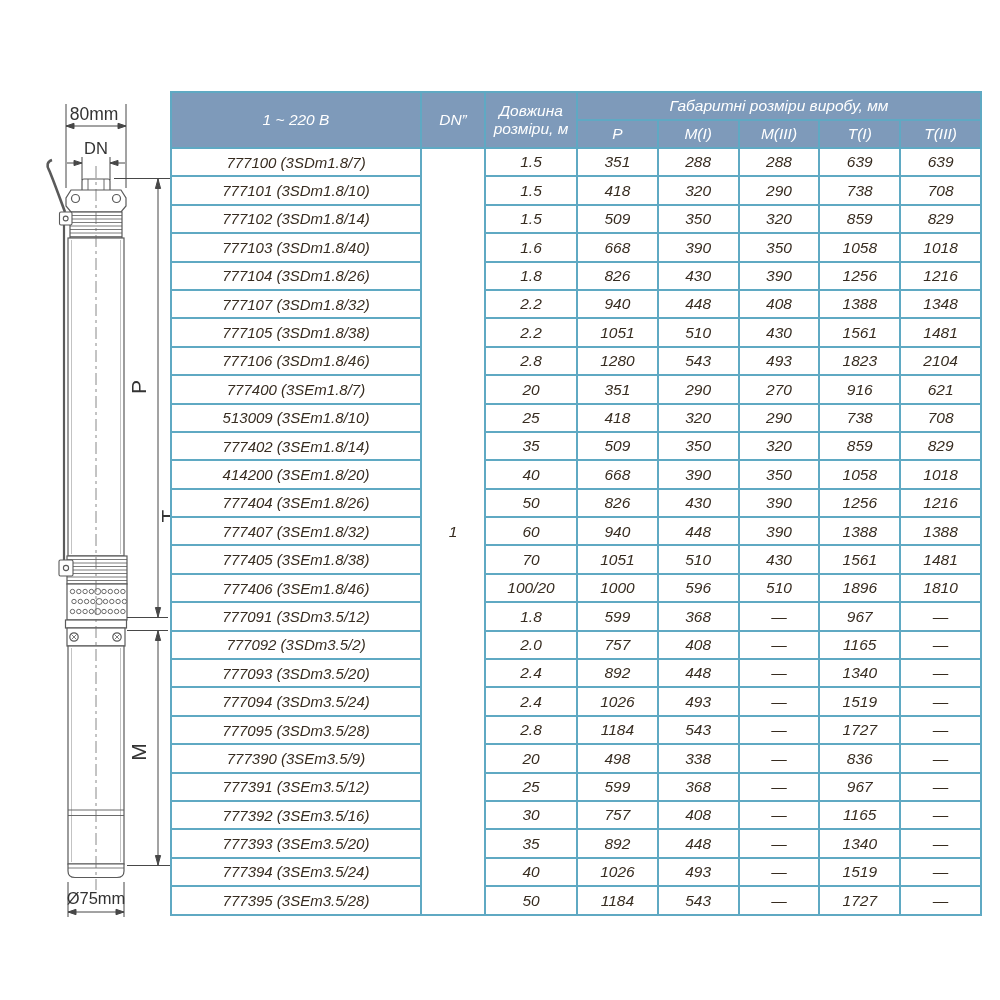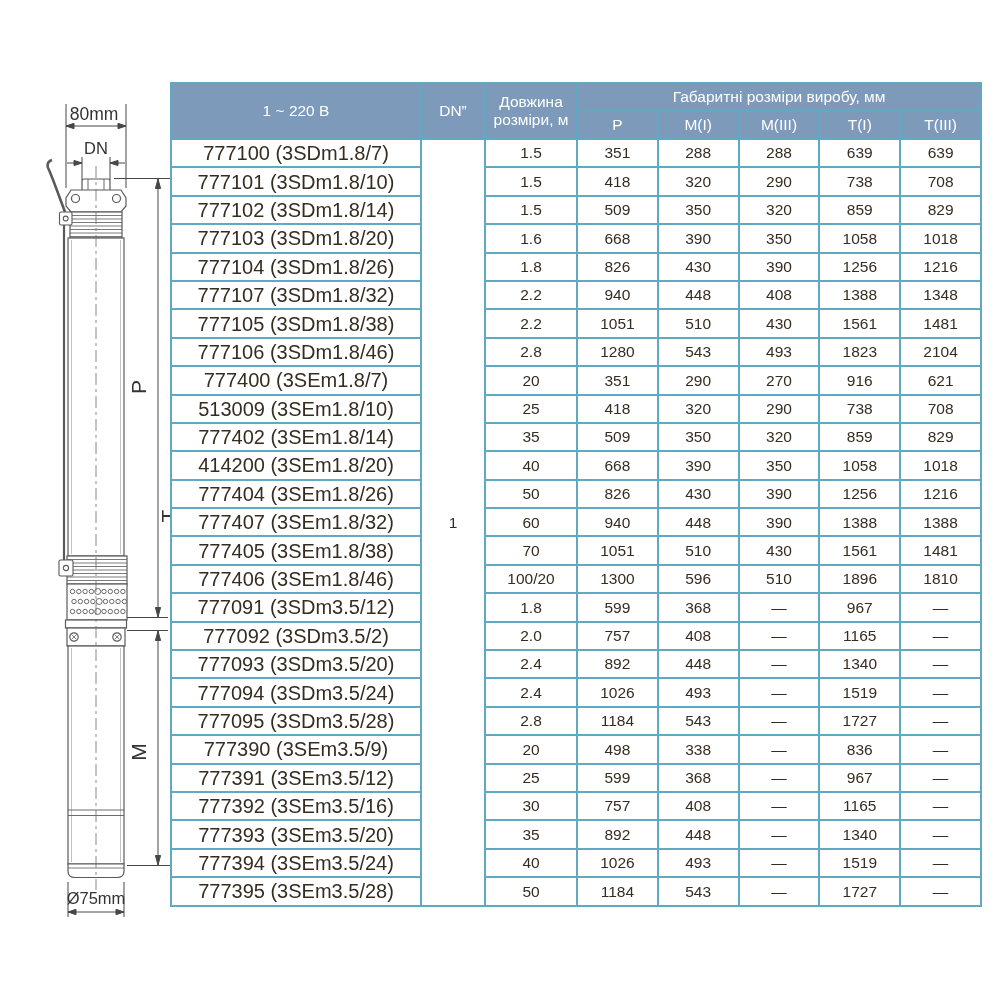--- a/index.html
+++ b/index.html
@@ -10,41 +10,42 @@
     --line:#5a5a5a;
     --dim:#474747;
   }
   html,body{margin:0;padding:0;}
   body{
     width:1000px;height:1000px;background:#ffffff;position:relative;
     font-family:"Liberation Sans",sans-serif;
   }
   .diagram-wrap{position:absolute;left:0;top:0;width:170px;height:1000px;margin-left:40px;}
   .spec-table{
-    position:absolute;left:170px;top:82px;
+    position:absolute;left:170px;top:91px;
     border-collapse:collapse;table-layout:fixed;
     width:810px;
+    font-style:italic;
   }
   .spec-table th,.spec-table td{
     border:2px solid var(--border);
     text-align:center;vertical-align:middle;
     padding:0 2px;overflow:hidden;white-space:nowrap;
   }
   .spec-table thead th{
     background:var(--header-bg);color:var(--header-text);
     font-weight:normal;font-size:15.5px;
     white-space:normal;line-height:1.15;
   }
   .spec-table thead tr.hrow1 th{height:26px;}
   .spec-table thead tr.hrow2 th{height:26px;}
   .spec-table tbody td{
     font-size:15.5px;color:var(--cell-text);
     height:26.4px;background:#ffffff;line-height:1;
   }
-  .spec-table tbody td:first-child{font-size:20px;}
+  .spec-table tbody td:first-child{font-size:15px;}
   .spec-table td.dn-cell{font-size:15.5px;}
   svg text{font-family:"Liberation Sans",sans-serif;}
 </style>
 </head>
 <body>
 
 <div class="diagram-wrap">
 <svg width="170" height="1000" viewBox="0 0 170 1000">
 
   <g stroke="var(--line)" stroke-width="1.2" fill="#ffffff">
@@ -227,21 +228,21 @@
       <tr>
         <td>777102 (3SDm1.8/14)</td>
         <td>1.5</td>
         <td>509</td>
         <td>350</td>
         <td>320</td>
         <td>859</td>
         <td>829</td>
       </tr>
       <tr>
-        <td>777103 (3SDm1.8/20)</td>
+        <td>777103 (3SDm1.8/40)</td>
         <td>1.6</td>
         <td>668</td>
         <td>390</td>
         <td>350</td>
         <td>1058</td>
         <td>1018</td>
       </tr>
       <tr>
         <td>777104 (3SDm1.8/26)</td>
         <td>1.8</td>
@@ -337,21 +338,21 @@
         <td>70</td>
         <td>1051</td>
         <td>510</td>
         <td>430</td>
         <td>1561</td>
         <td>1481</td>
       </tr>
       <tr>
         <td>777406 (3SEm1.8/46)</td>
         <td>100/20</td>
-        <td>1300</td>
+        <td>1000</td>
         <td>596</td>
         <td>510</td>
         <td>1896</td>
         <td>1810</td>
       </tr>
       <tr>
         <td>777091 (3SDm3.5/12)</td>
         <td>1.8</td>
         <td>599</td>
         <td>368</td>

